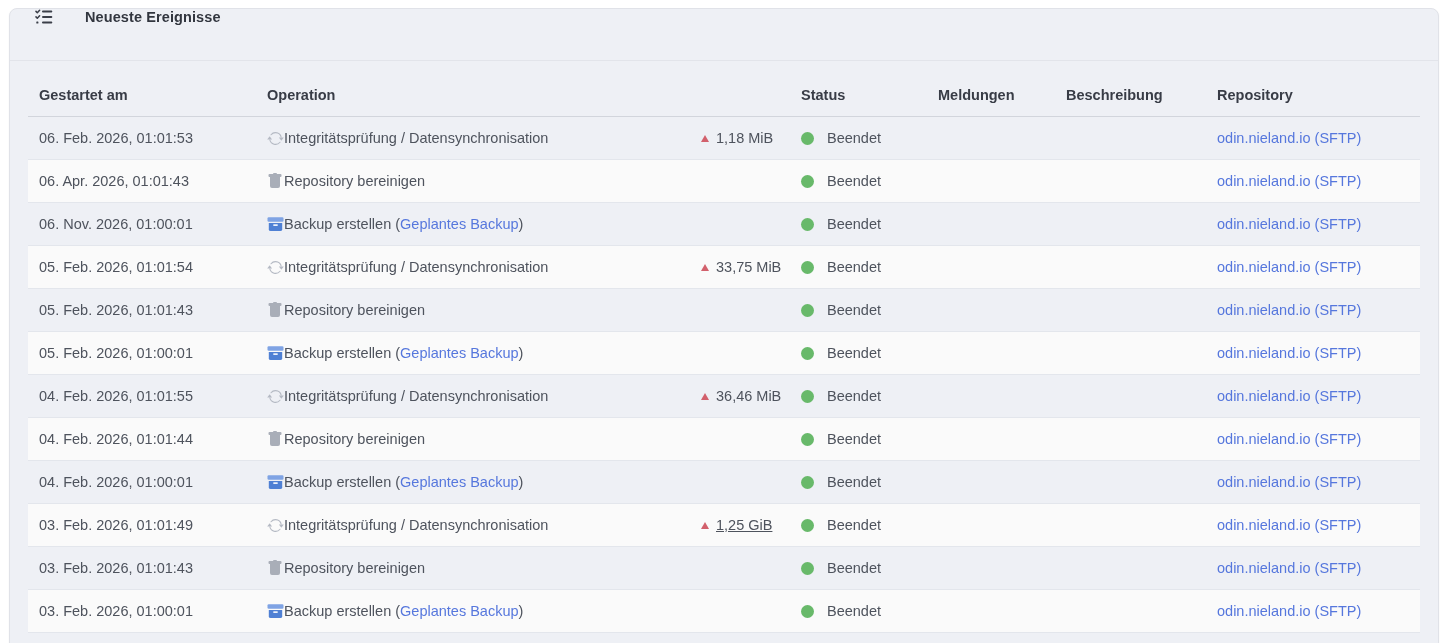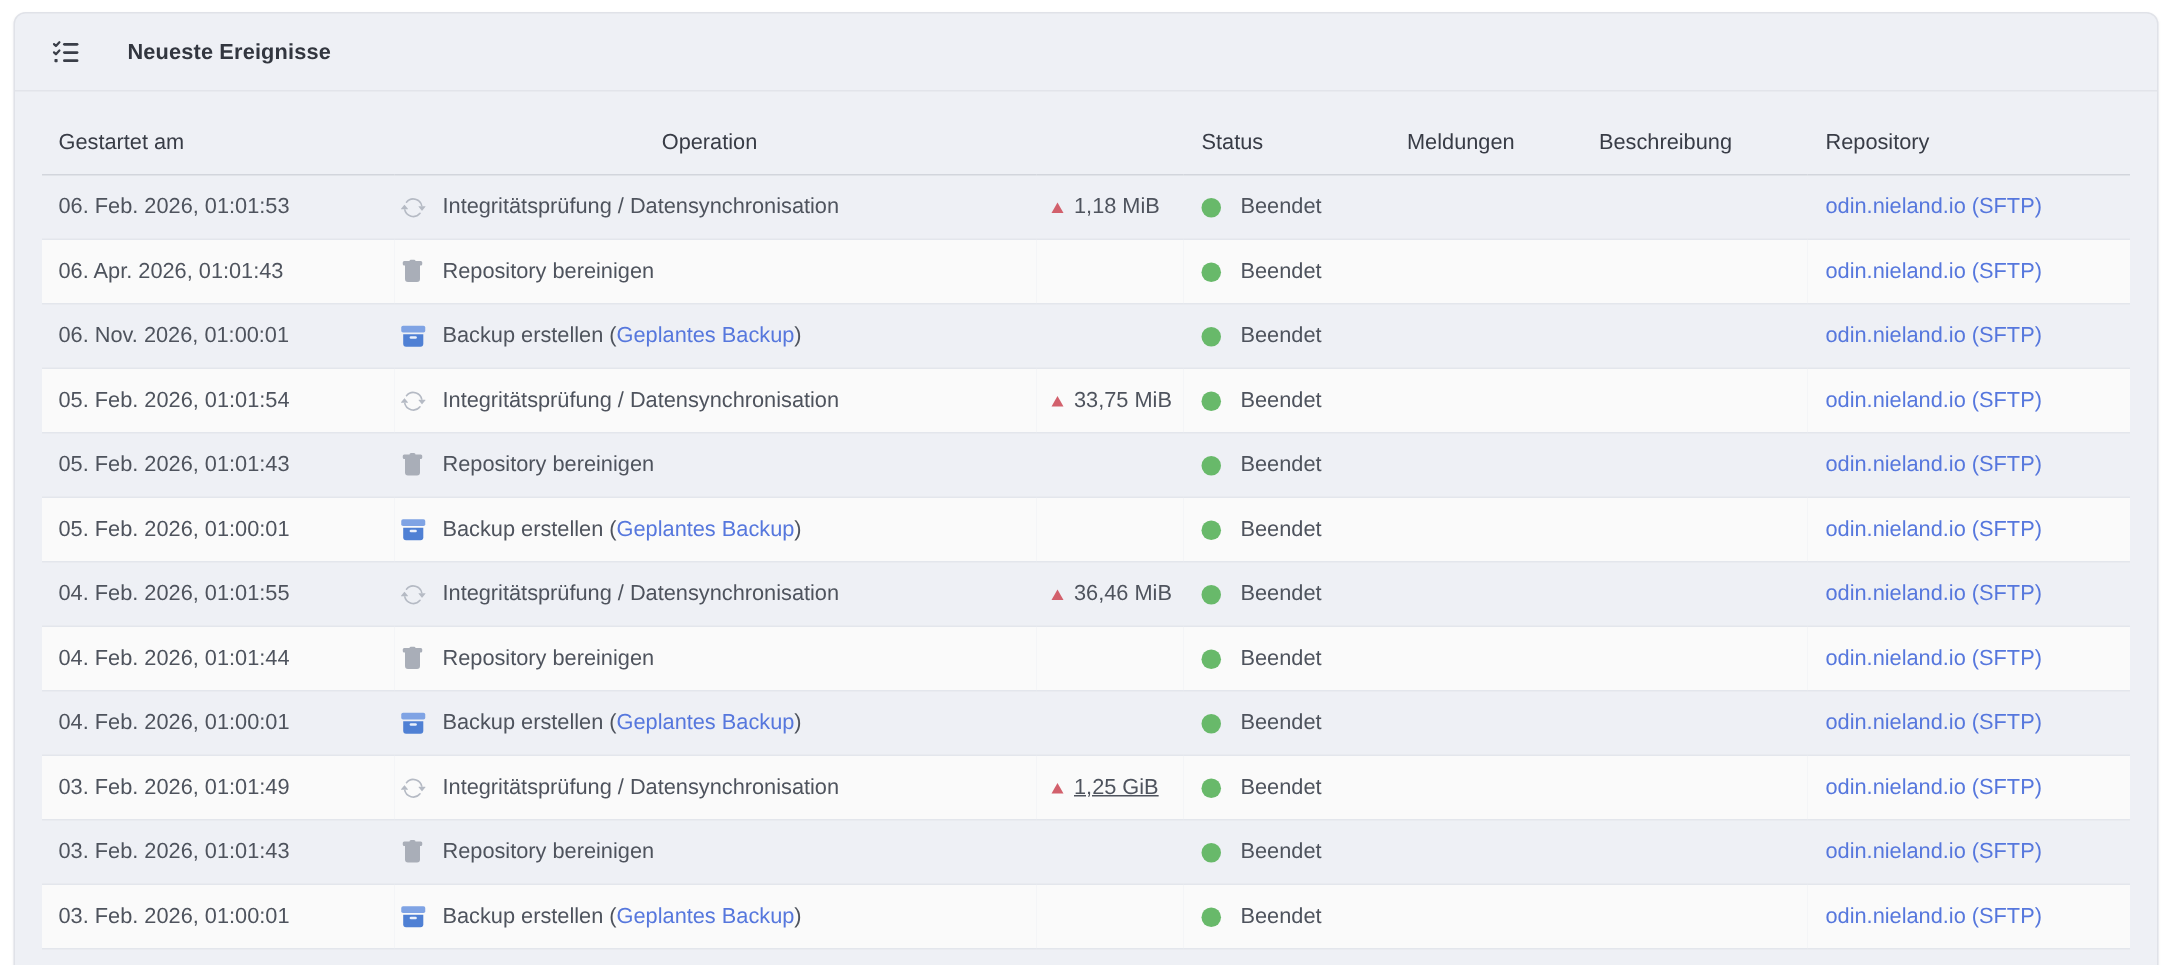--- a/index.html
+++ b/index.html
@@ -13,21 +13,21 @@
     position: absolute;
     left: 9px; top: 8px;
     width: 1430px; height: 660px;
     background: #eef0f5;
     border: 1px solid #e0e2e8;
     border-radius: 8px;
     box-shadow: 0 1px 2px rgba(20,25,40,0.05);
     overflow: hidden;
   }
   .card-header {
-    display: flex; align-items: center;
+    display: flex; align-items: flex-start;
     height: 52px;
     padding: 0 25px;
     border-bottom: 1px solid #e2e4ea;
   }
   .card-header .hdr-icon { display: inline-flex; width: 18px; height: 16px; }
   .card-title {
     margin-left: 32px;
     font-size: 14.5px;
     font-weight: 700;
     color: #32363f;
@@ -35,42 +35,42 @@
   }
   .table-wrap { padding: 0 18px; }
   table {
     width: 100%;
     table-layout: fixed;
     border-collapse: collapse;
   }
   thead th {
     text-align: left;
     font-size: 14.5px;
-    font-weight: 400;
+    font-weight: 700;
     color: #383c46;
     padding: 26px 12px 13px 12px;
     border-bottom: 1px solid #d2d5dc;
     white-space: nowrap;
   }
   thead th.col-started { padding-left: 11px; }
-  thead th.col-operation { padding-left: 4px; text-align: center; }
+  thead th.col-operation { padding-left: 4px; }
   tbody td {
     height: 43px;
     padding: 0 12px;
     font-size: 14.5px;
     color: #4e535d;
     border-bottom: 1px solid #e3e6ec;
     white-space: nowrap;
     overflow: hidden;
     vertical-align: middle;
   }
   tbody td.col-started { padding-left: 11px; }
   tbody td.col-operation { padding-left: 4px; }
   tbody tr:nth-child(even) { background: #fafafa; }
-  .op-cell { display: flex; align-items: center; gap: 11px; }
+  .op-cell { display: flex; align-items: center; }
   .op-icon { display: inline-flex; width: 17px; height: 17px; flex: 0 0 auto; }
   a.inline-link, a.repo-link {
     color: var(--link-blue, #5677dd);
     text-decoration: none;
     cursor: pointer;
   }
   .size-cell { display: flex; align-items: center; gap: 7px; padding-left: 10px; }
   .tri-up {
     width: 0; height: 0;
     border-left: 4.5px solid transparent;

